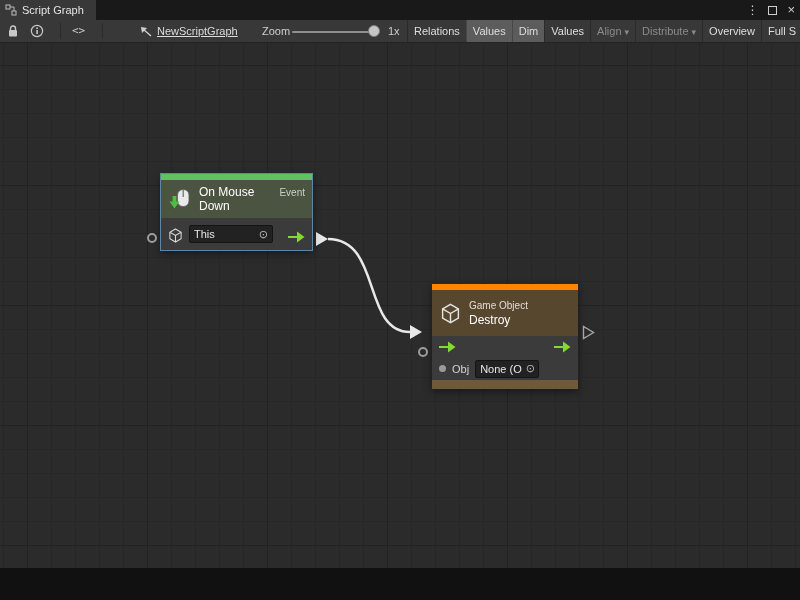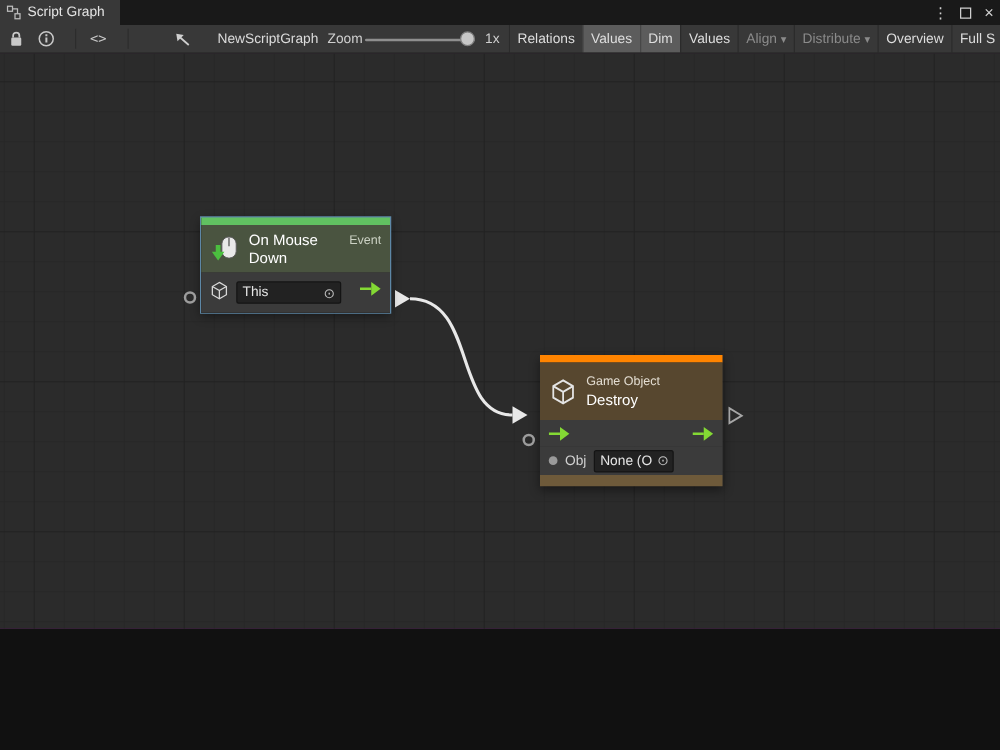--- a/index.html
+++ b/index.html
@@ -1,18 +1,18 @@
 <!DOCTYPE html>
 <html><head>
 <meta charset="utf-8">
 <style>
   * { margin:0; padding:0; box-sizing:border-box; }
   html,body { background:#111; }
   body { font-family:"Liberation Sans", sans-serif; }
-  #root { position:relative; width:800px; height:503px; overflow:hidden; background:#701a75; }
+  #root { position:relative; width:800px; height:568px; overflow:hidden; background:#0ea5e9; }
 
   
   .tabbar { position:absolute; left:0; top:0; width:800px; height:20px; background:#191919; }
   .tab { position:absolute; left:0; top:0; height:20px; display:flex; align-items:center; gap:5px;
          padding:0 12px 0 5px; background:#383838; color:#e4e4e4; font-size:11px; }
   .window-controls { position:absolute; right:5px; top:0; height:20px; display:flex; align-items:center; gap:10px; color:#cfcfcf; }
   .menu-dots { font-size:12px; line-height:20px; cursor:default; }
   .max-box { display:inline-block; width:9px; height:9px; border:1px solid #cfcfcf; }
   .close-x { font-size:13px; line-height:20px; }
 
@@ -50,21 +50,21 @@
   
   .node { position:absolute; z-index:4; box-shadow:0 3px 8px rgba(0,0,0,0.45); }
   .strip { height:6px; }
 
   #node-event { left:161px; top:174px; width:151px; box-shadow:0 0 0 1px #5d87a6, 0 3px 8px rgba(0,0,0,0.45); }
   #node-event .strip { background:#61c161; }
   .ev-header { background:#4a5440; padding:5px 7px; display:flex; align-items:center; gap:7px; }
   .ev-titles { display:flex; flex-direction:row; }
   .ev-title { font-size:12px; color:#ffffff; }
   .ev-sub { font-size:10px; color:#ccd2c4; margin-top:2px; }
-  .ev-body { background:#3b3b3b; padding:7px 7px; display:flex; align-items:flex-start; gap:6px; }
+  .ev-body { background:#3b3b3b; padding:7px 7px; display:flex; align-items:flex-end; gap:6px; }
 
   .field { background:#222222; border:1px solid #141414; border-radius:2px; color:#e6e6e6;
            font-size:11px; height:18px; display:flex; align-items:center; justify-content:space-between;
            padding:0 4px; overflow:hidden; white-space:nowrap; }
   .field .picker { color:#bdbdbd; margin-left:4px; font-size:11px; }
   .field-this { width:84px; }
   .field-obj { width:64px; }
   .spacer { flex:1; }
 
   #node-destroy { left:432px; top:284px; width:146px; }
@@ -118,21 +118,21 @@
       <rect x="6.3" y="3.4" width="1.6" height="1.6" fill="#c8c8c8"></rect>
     </svg>
     <div class="tb-sep" style="left:60px;"></div>
     <span class="abs code-glyph" style="left:72px; top:0;">&lt;&gt;</span>
     <div class="tb-sep" style="left:102px;"></div>
 
     <svg class="abs" style="left:140px; top:6px;" width="12" height="11" viewBox="0 0 12 11">
       <path d="M11 10 L3 3" stroke="#cfcfcf" stroke-width="1.4" fill="none"></path>
       <path d="M1 1 L7 2 L2 7 Z" fill="#cfcfcf"></path>
     </svg>
-    <span class="abs graph-name" style="left:174px; top:0;">NewScriptGraph</span>
+    <span class="abs graph-name" style="left:157px; top:0;text-decoration:underline;">NewScriptGraph</span>
 
     <span class="abs zoom-label" style="left:262px; top:0;">Zoom</span>
     <div class="slider-track"></div>
     <div class="slider-knob"></div>
     <span class="abs zoom-value" style="left:388px; top:0;">1x</span>
 
     <div class="tb-buttons">
       <button class="tb-btn"><span>Relations</span></button>
       <button class="tb-btn active"><span>Values</span></button>
       <button class="tb-btn active"><span>Dim</span></button>

